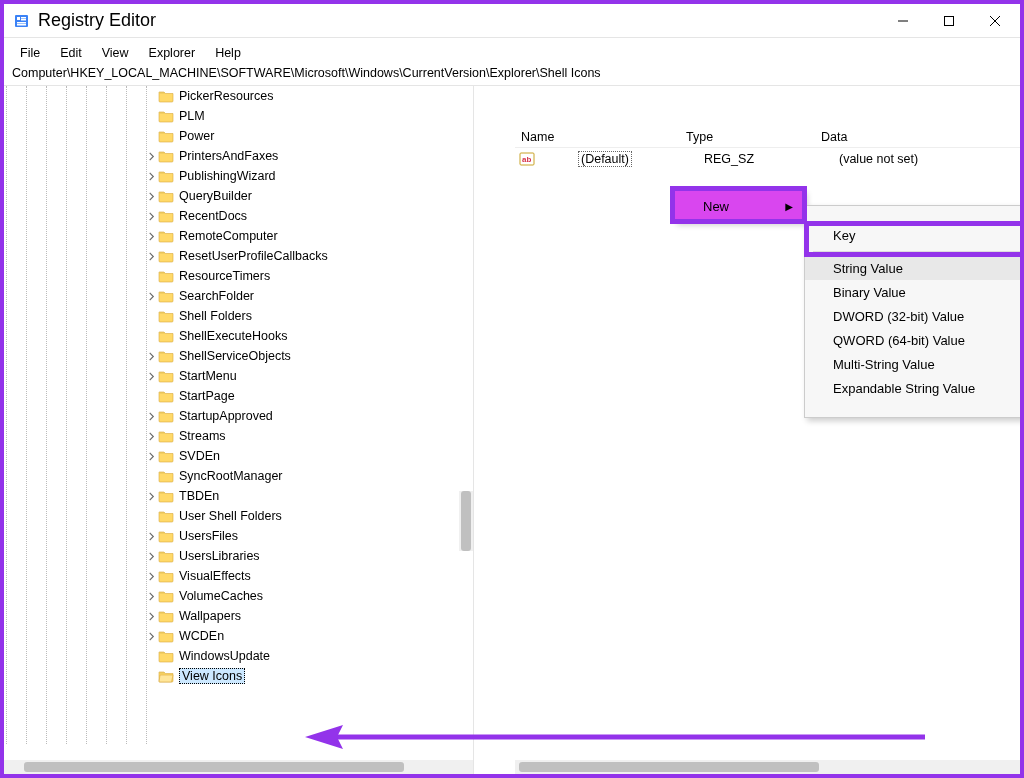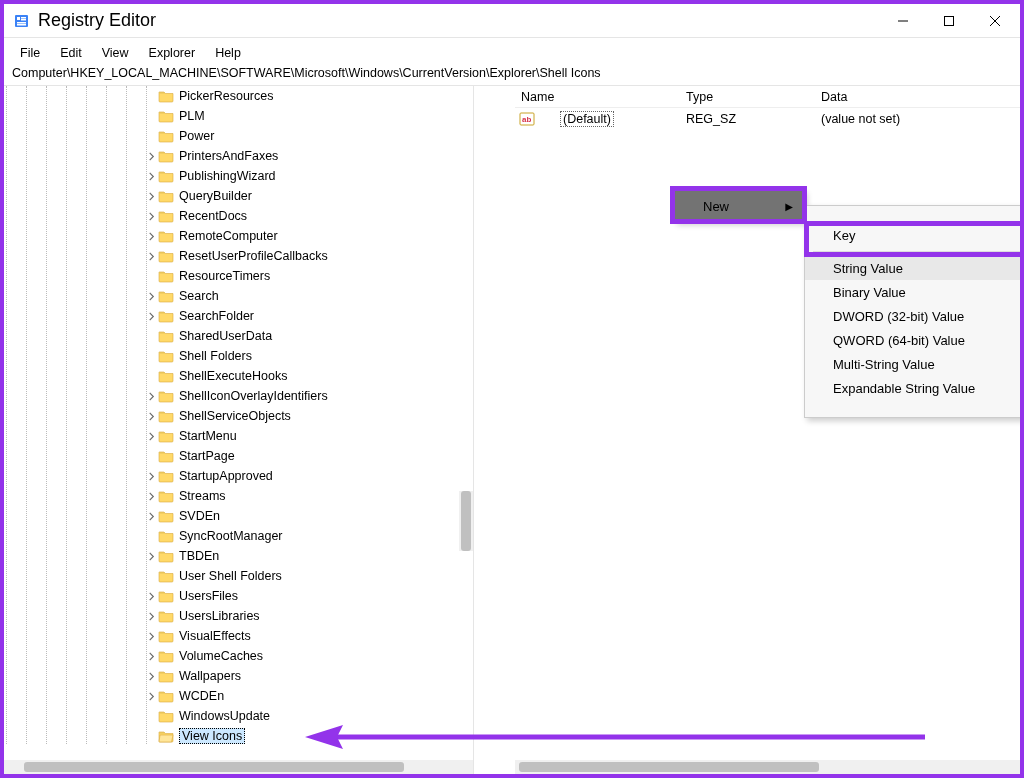--- a/index.html
+++ b/index.html
@@ -140,33 +140,34 @@
     position: relative;
     display: flex;
     flex-direction: column;
   }
   .listhead {
     height: 22px;
     display: flex;
     align-items: center;
     border-bottom: 1px solid #eee;
     font-size: 12.5px;
+    margin-top: 40px;
   }
   .listhead .col { padding-left: 6px; }
   .col-name { width: 165px; }
   .col-type { width: 135px; }
   .col-data { flex: 1; }
   .listrow {
     height: 22px;
     display: flex;
     align-items: center;
     font-size: 12.5px;
   }
   .listrow .col { padding-left: 6px; }
-  .row-icon { width: 16px; height: 16px; margin-left: 4px; margin-right: 2px; display:flex; align-items:center; justify-content:center;}
+  .row-icon { width: 16px; height: 16px; margin-left: 4px; margin-right: 20px; display:flex; align-items:center; justify-content:center;}
   .row-name-rect { border: 1px dotted #666; padding: 0 2px; margin-left:17px;}
   
   .ctxmenu {
     position: absolute;
     top: 104px; left: 159px;
     width: 130px;
     background: #f7f7f7;
     border: 1px solid #ccc;
     box-shadow: 3px 3px 6px rgba(0,0,0,.2);
     z-index: 5;
@@ -175,21 +176,21 @@
     height: 30px;
     display: flex; align-items: center;
     padding: 0 12px 0 28px;
     font-size: 13px;
     position: relative;
   }
   .ctxmenu .item .arrow {
     position: absolute; right: 10px;
     font-size: 10px;
   }
-  .ctxmenu .item.hover { background: #737373; }
+  .ctxmenu .item.hover { background: #d946ef; }
   
   .submenu {
     position: absolute;
     top: 119px; left: 289px;
     width: 240px;
     background: #f7f7f7;
     border: 1px solid #ccc;
     box-shadow: 3px 3px 6px rgba(0,0,0,.2);
     z-index: 5;
     padding: 17px 0;
@@ -410,79 +411,41 @@
               <svg viewBox="0 0 10 10">
                 <path d="M3 1 L7 5 L3 9" fill="none" stroke="#6b6b6b" stroke-width="1.3"></path>
               </svg>
             </span>
             <span class="fldr">
               <svg viewBox="0 0 16 14">
                 <path d="M1 3 h5 l1.5 1.5 H15 V12 a1 1 0 0 1 -1 1 H2 a1 1 0 0 1 -1 -1 Z" fill="#ffd968" stroke="#d9a93e" stroke-width="0.6"></path>
                 <path d="M1 3 h5 l1.5 1.5 H1 Z" fill="#e8c35a"></path>
               </svg>
             </span>
-            <span class="nodelabel">Search</span>
-          </div>
-          <div class="node">
-            <span class="chev">
-              <svg viewBox="0 0 10 10">
-                <path d="M3 1 L7 5 L3 9" fill="none" stroke="#6b6b6b" stroke-width="1.3"></path>
-              </svg>
-            </span>
-            <span class="fldr">
-              <svg viewBox="0 0 16 14">
-                <path d="M1 3 h5 l1.5 1.5 H15 V12 a1 1 0 0 1 -1 1 H2 a1 1 0 0 1 -1 -1 Z" fill="#ffd968" stroke="#d9a93e" stroke-width="0.6"></path>
-                <path d="M1 3 h5 l1.5 1.5 H1 Z" fill="#e8c35a"></path>
-              </svg>
-            </span>
             <span class="nodelabel">SearchFolder</span>
           </div>
           <div class="node">
             <span class="chev"></span>
             <span class="fldr">
               <svg viewBox="0 0 16 14">
                 <path d="M1 3 h5 l1.5 1.5 H15 V12 a1 1 0 0 1 -1 1 H2 a1 1 0 0 1 -1 -1 Z" fill="#ffd968" stroke="#d9a93e" stroke-width="0.6"></path>
                 <path d="M1 3 h5 l1.5 1.5 H1 Z" fill="#e8c35a"></path>
               </svg>
             </span>
-            <span class="nodelabel">SharedUserData</span>
-          </div>
-          <div class="node">
-            <span class="chev"></span>
-            <span class="fldr">
-              <svg viewBox="0 0 16 14">
-                <path d="M1 3 h5 l1.5 1.5 H15 V12 a1 1 0 0 1 -1 1 H2 a1 1 0 0 1 -1 -1 Z" fill="#ffd968" stroke="#d9a93e" stroke-width="0.6"></path>
-                <path d="M1 3 h5 l1.5 1.5 H1 Z" fill="#e8c35a"></path>
-              </svg>
-            </span>
             <span class="nodelabel">Shell Folders</span>
           </div>
           <div class="node">
             <span class="chev"></span>
             <span class="fldr">
               <svg viewBox="0 0 16 14">
                 <path d="M1 3 h5 l1.5 1.5 H15 V12 a1 1 0 0 1 -1 1 H2 a1 1 0 0 1 -1 -1 Z" fill="#ffd968" stroke="#d9a93e" stroke-width="0.6"></path>
                 <path d="M1 3 h5 l1.5 1.5 H1 Z" fill="#e8c35a"></path>
               </svg>
             </span>
             <span class="nodelabel">ShellExecuteHooks</span>
-          </div>
-          <div class="node">
-            <span class="chev">
-              <svg viewBox="0 0 10 10">
-                <path d="M3 1 L7 5 L3 9" fill="none" stroke="#6b6b6b" stroke-width="1.3"></path>
-              </svg>
-            </span>
-            <span class="fldr">
-              <svg viewBox="0 0 16 14">
-                <path d="M1 3 h5 l1.5 1.5 H15 V12 a1 1 0 0 1 -1 1 H2 a1 1 0 0 1 -1 -1 Z" fill="#ffd968" stroke="#d9a93e" stroke-width="0.6"></path>
-                <path d="M1 3 h5 l1.5 1.5 H1 Z" fill="#e8c35a"></path>
-              </svg>
-            </span>
-            <span class="nodelabel">ShellIconOverlayIdentifiers</span>
           </div>
           <div class="node">
             <span class="chev">
               <svg viewBox="0 0 10 10">
                 <path d="M3 1 L7 5 L3 9" fill="none" stroke="#6b6b6b" stroke-width="1.3"></path>
               </svg>
             </span>
             <span class="fldr">
               <svg viewBox="0 0 16 14">
                 <path d="M1 3 h5 l1.5 1.5 H15 V12 a1 1 0 0 1 -1 1 H2 a1 1 0 0 1 -1 -1 Z" fill="#ffd968" stroke="#d9a93e" stroke-width="0.6"></path>

